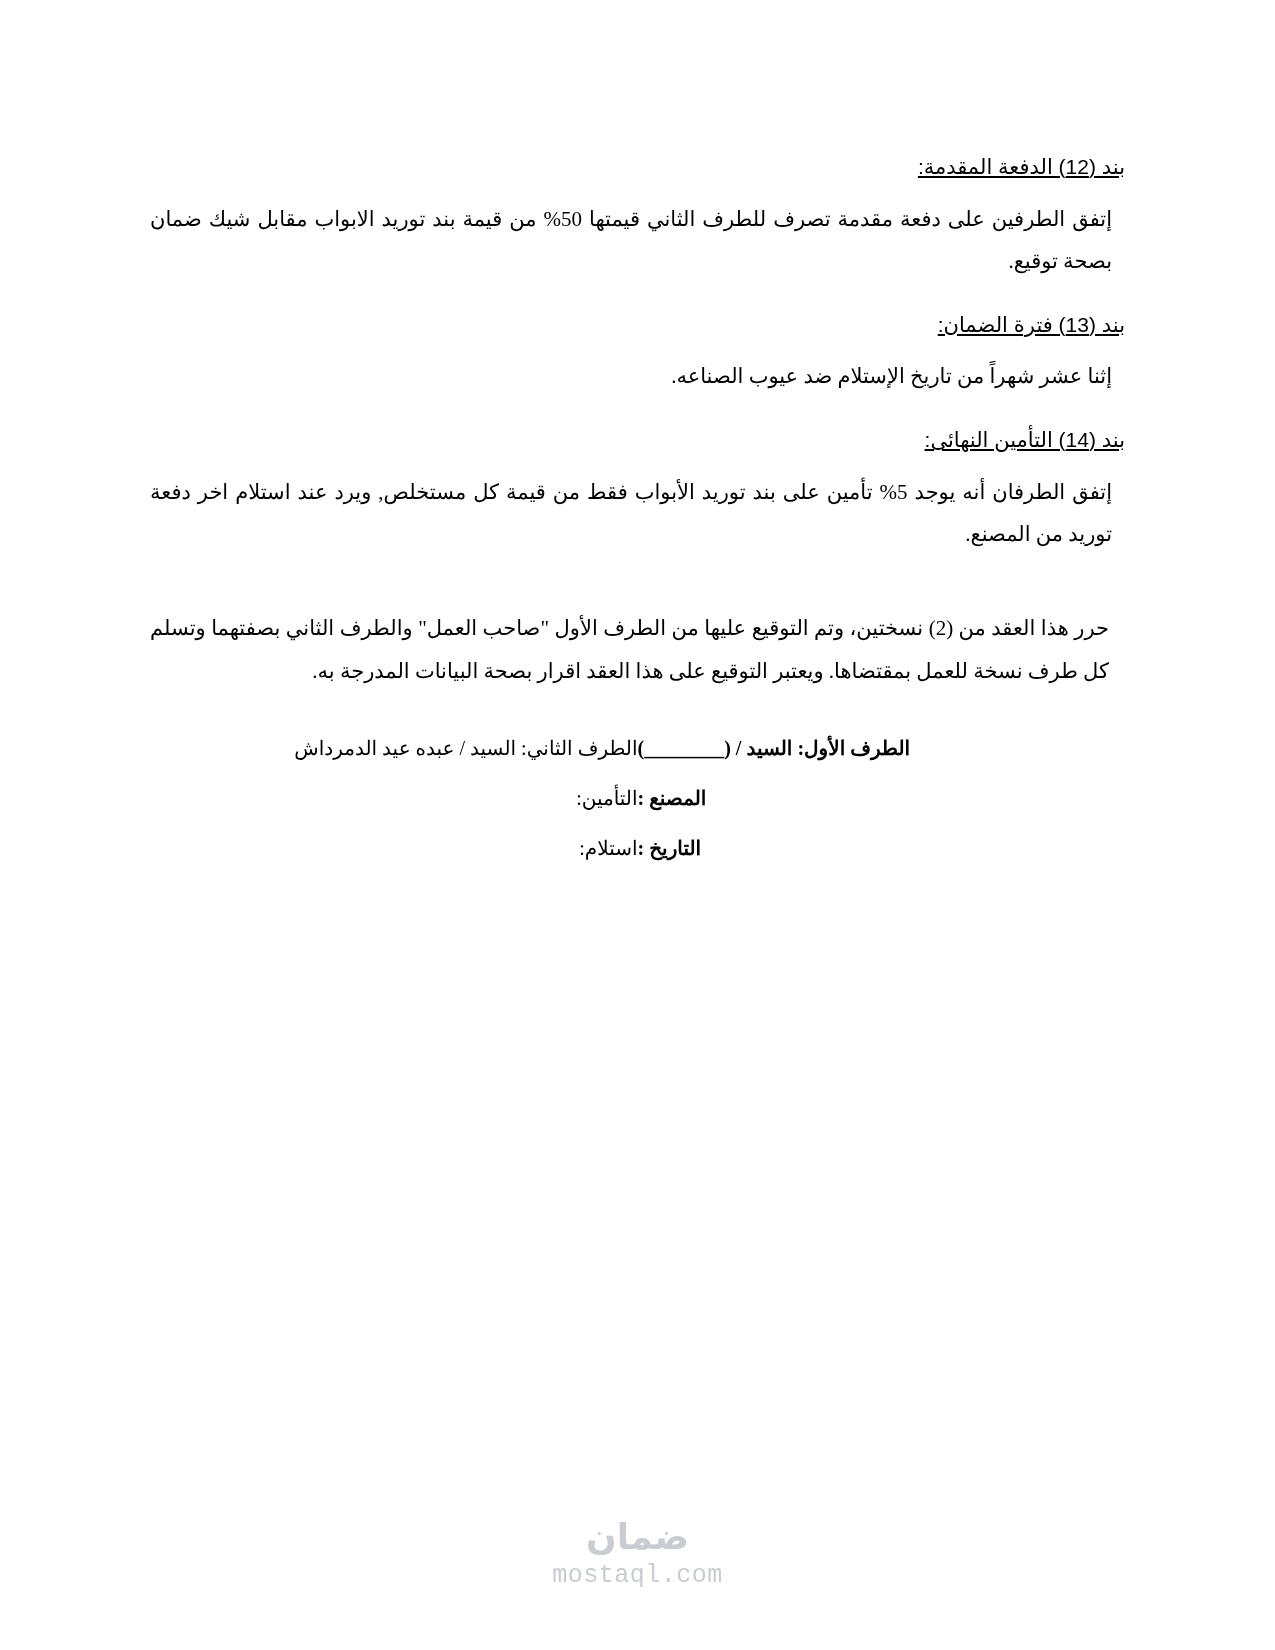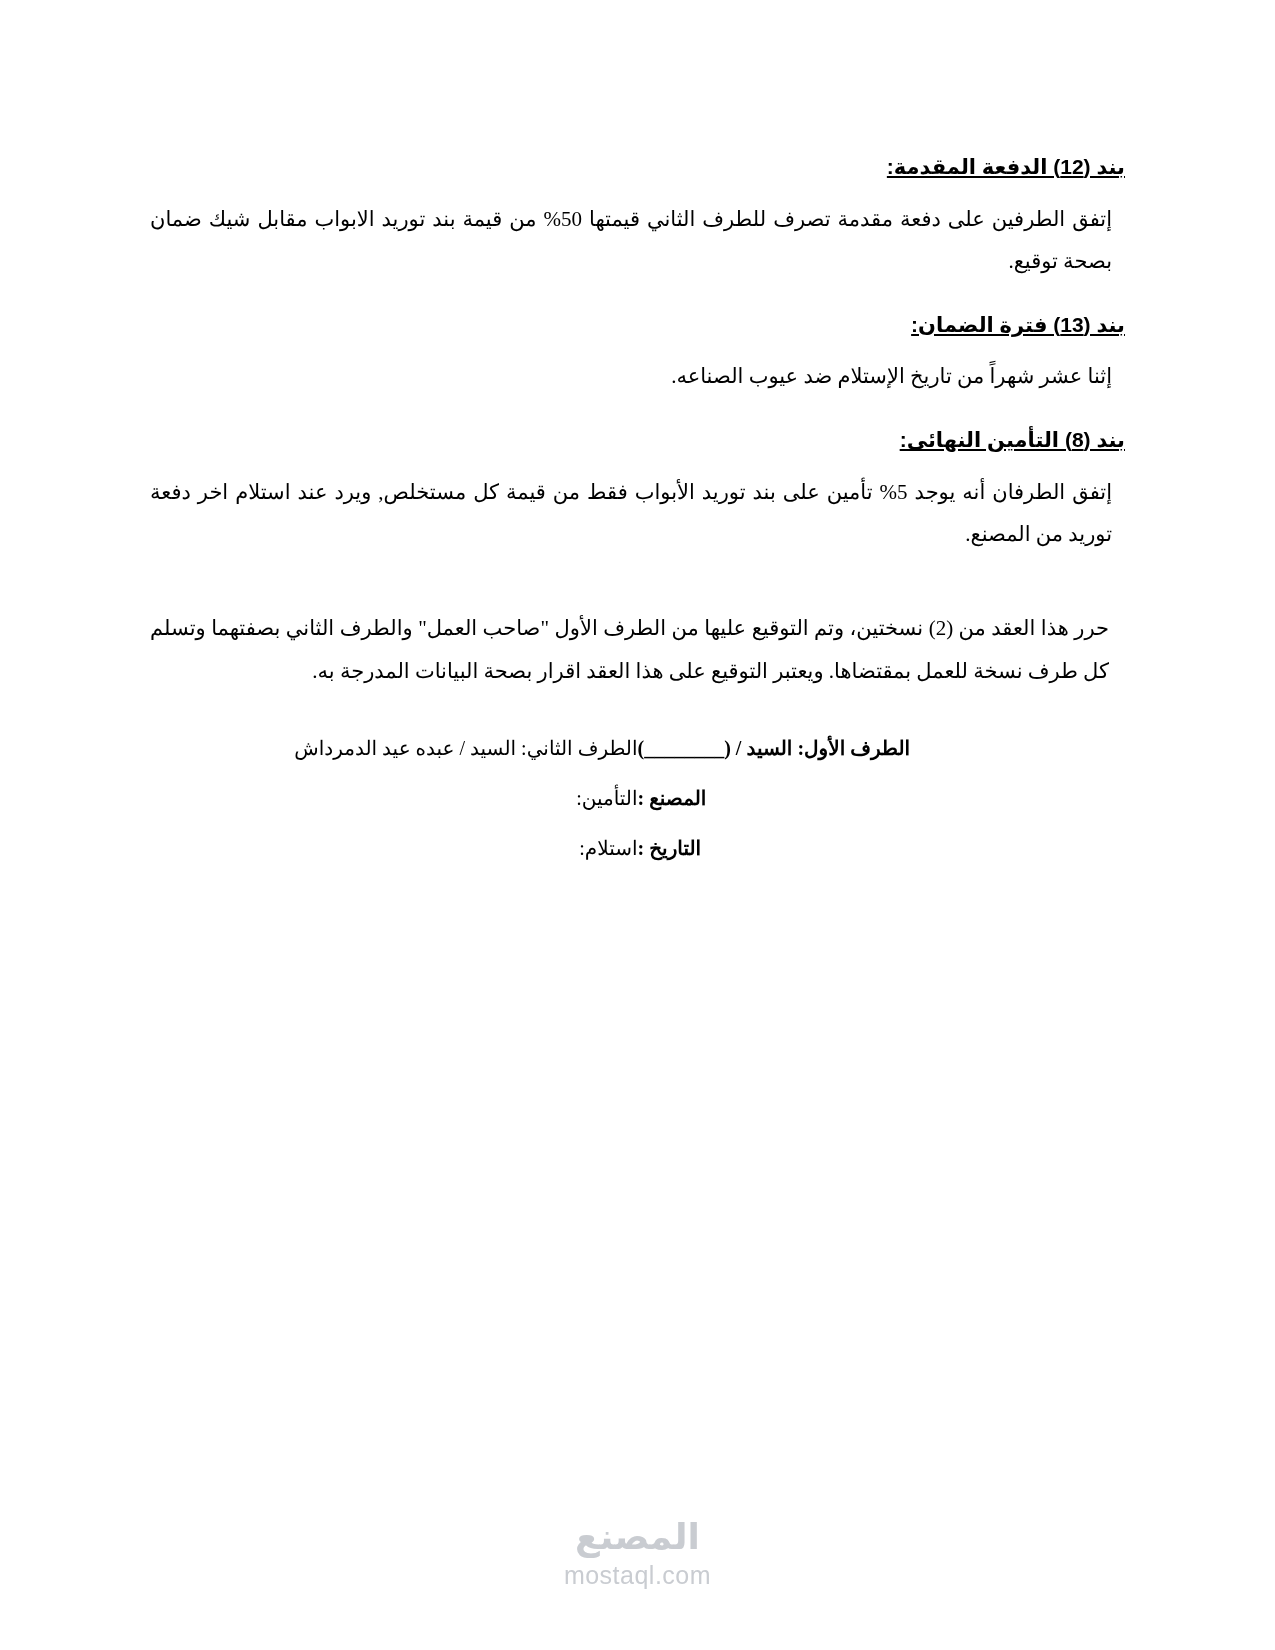--- a/index.html
+++ b/index.html
@@ -23,21 +23,21 @@
     height: 1650px;
     box-sizing: border-box;
     padding: 150px 150px 0 150px;
   }
   .doc-body {
     direction: rtl;
     text-align: right;
   }
   .clause-heading {
     font-family: "Liberation Sans", "DejaVu Sans", sans-serif;
-    font-weight: bold;
+    font-weight: normal;
     font-size: 21px;
     text-decoration: underline;
     margin: 0 0 14px 0;
     line-height: 1.6;
   }
   .clause-body {
     font-size: 21px;
     line-height: 2.0;
     margin: 0 13px 26px 0;
     text-align: justify;
@@ -86,40 +86,40 @@
   }
   .watermark .wm-logo {
     font-family: "DejaVu Sans", "Liberation Sans", sans-serif;
     font-size: 36px;
     font-weight: bold;
     letter-spacing: 1px;
     line-height: 1.1;
     display: block;
   }
   .watermark .wm-url {
-    font-family: Liberation Sans, sans-serif;
+    font-family: Liberation Mono, monospace;
     font-size: 25px;
     letter-spacing: 0.5px;
     display: block;
     margin-top: 4px;
   }
 </style>
 </head>
 <body>
 
 <div class="page">
   <div class="doc-body">
 
     <h2 class="clause-heading">بند (12) الدفعة المقدمة:</h2>
     <p class="clause-body">إتفق الطرفين على دفعة مقدمة تصرف للطرف الثاني قيمتها 50% من قيمة بند توريد الابواب مقابل شيك ضمان بصحة توقيع.</p>
 
     <h2 class="clause-heading">بند (13) فترة الضمان:</h2>
     <p class="clause-body">إثنا عشر شهراً من تاريخ الإستلام ضد عيوب الصناعه.</p>
 
-    <h2 class="clause-heading">بند (8) التأمين النهائى:</h2>
+    <h2 class="clause-heading">بند (14) التأمين النهائى:</h2>
     <p class="clause-body">إتفق الطرفان أنه يوجد 5% تأمين على بند توريد الأبواب فقط من قيمة كل مستخلص, ويرد عند استلام اخر دفعة توريد من المصنع.</p>
 
     <div class="spacer-md"></div>
     <p class="final-par">حرر هذا العقد من (2) نسختين، وتم التوقيع عليها من الطرف الأول "صاحب العمل" والطرف الثاني بصفتهما وتسلم كل طرف نسخة للعمل بمقتضاها. ويعتبر التوقيع على هذا العقد اقرار بصحة البيانات المدرجة به.</p>
 
     <table class="sign-table">
       <tbody>
         <tr>
           <td class="sign-col-right">الطرف الأول: السيد / (________)</td>
           <td class="sign-col-left">الطرف الثاني: السيد / عبده عيد الدمرداش</td>
@@ -131,16 +131,16 @@
         <tr>
           <td class="sign-col-right">التاريخ :</td>
           <td class="sign-col-left">استلام:</td>
         </tr>
       </tbody>
     </table>
 
   </div>
 
   <div class="watermark">
-    <span class="wm-logo">المصنع</span>
+    <span class="wm-logo">ضمان</span>
     <span class="wm-url">mostaql.com</span>
   </div>
 </div>
 
 </body></html>

